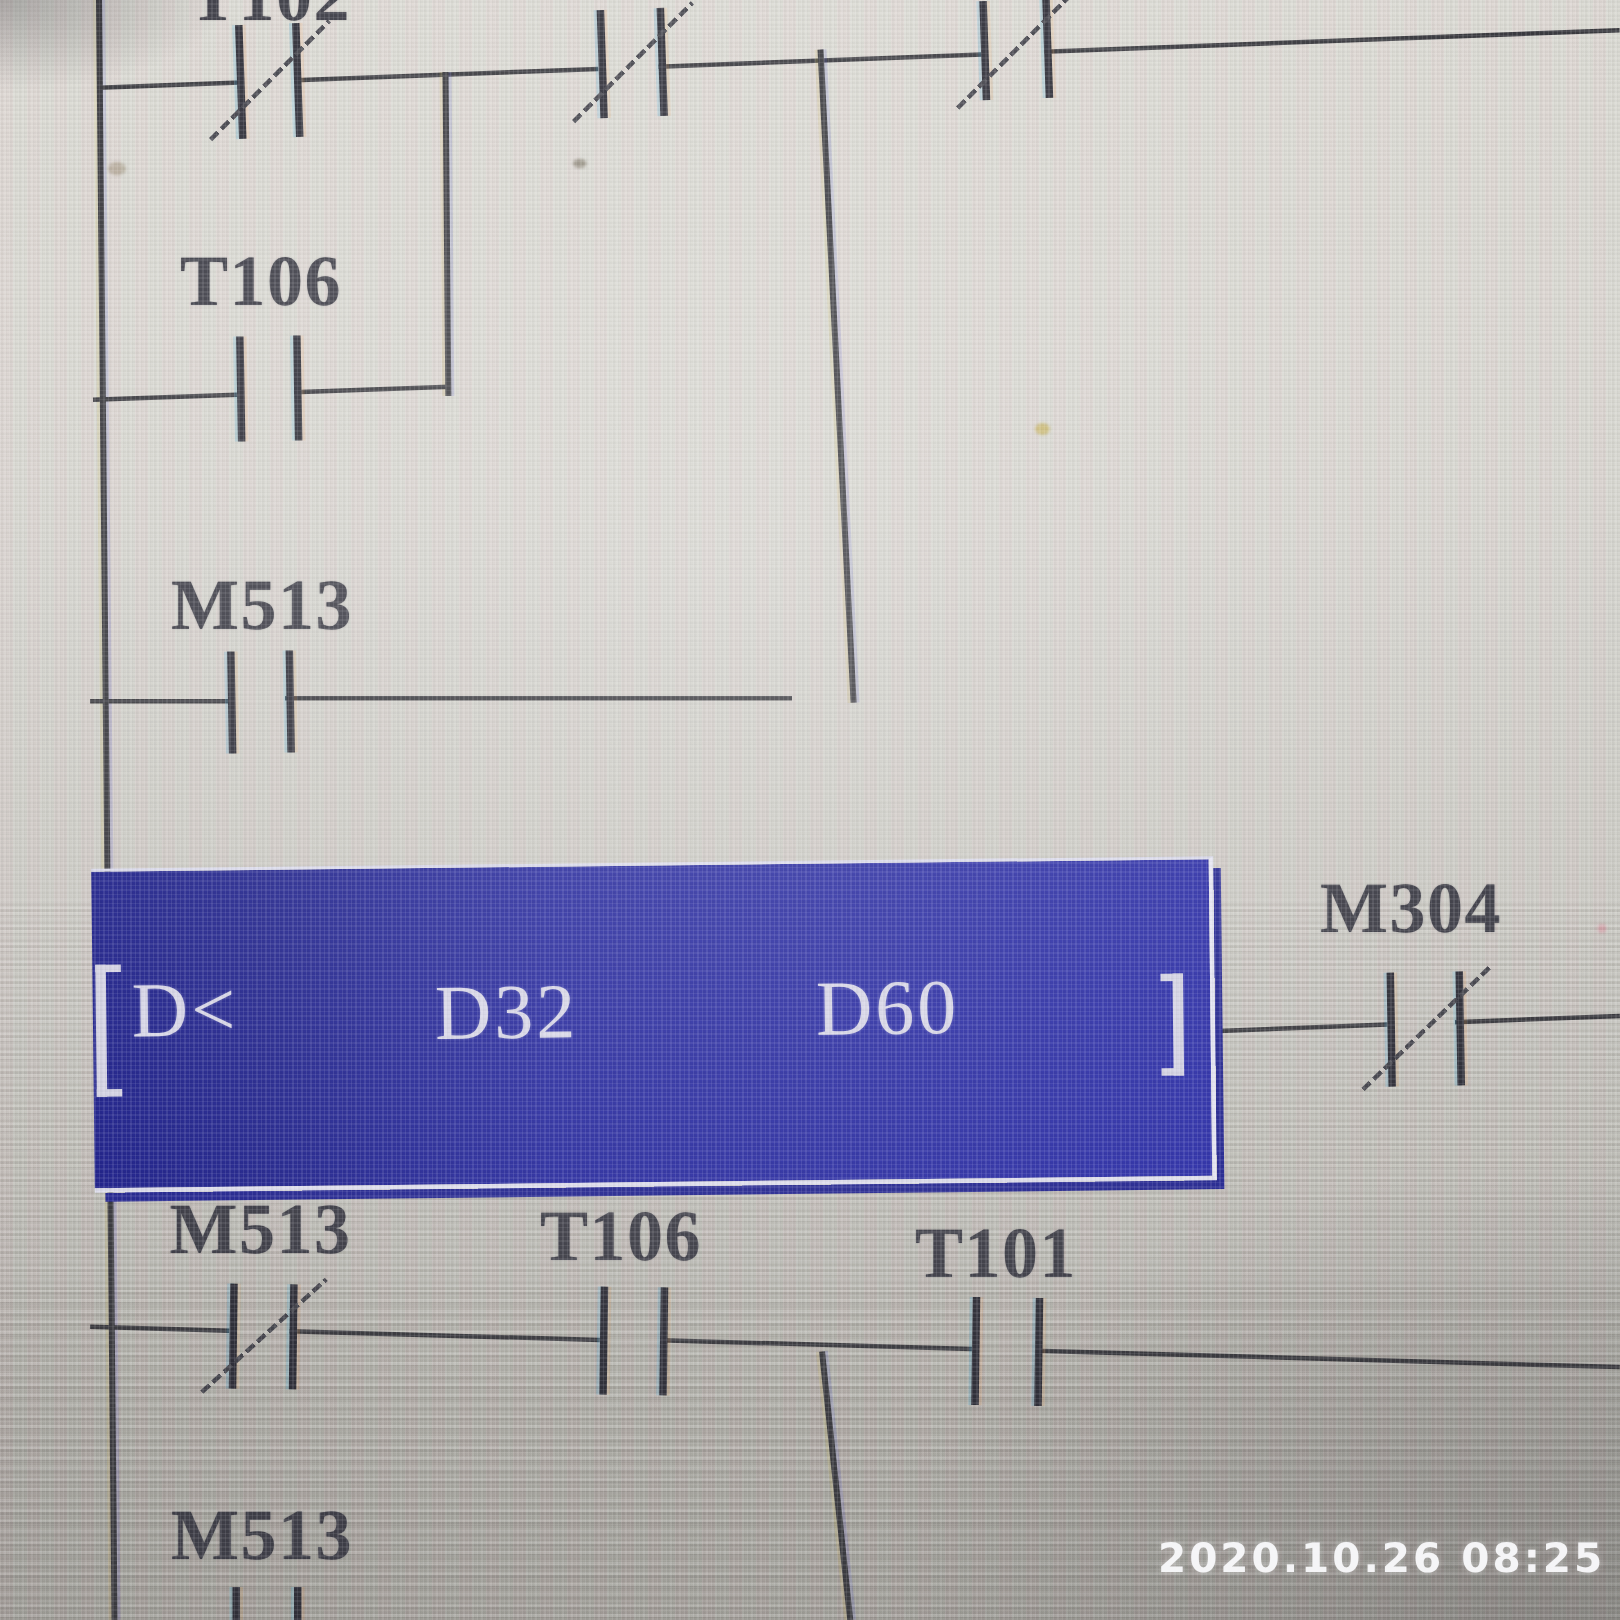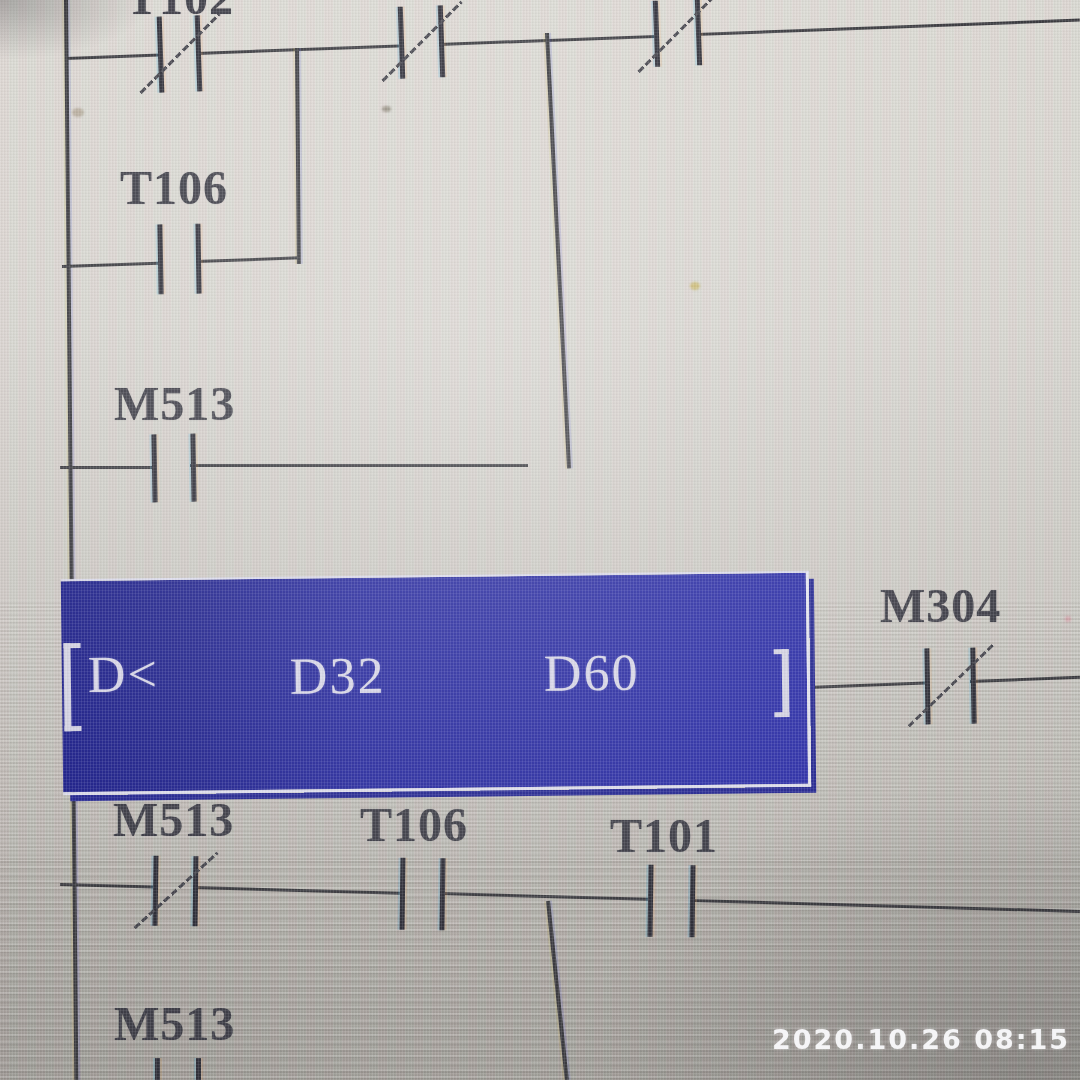--- a/index.html
+++ b/index.html
@@ -160,15 +160,15 @@
   </div>
 
   <div class="speck" style="left:690px;top:282px;width:10px;height:8px;background:rgba(190,160,40,.55);"></div>
   <div class="speck" style="left:382px;top:106px;width:9px;height:6px;background:rgba(90,80,60,.5);"></div>
   <div class="speck" style="left:72px;top:108px;width:12px;height:9px;background:rgba(130,110,80,.38);"></div>
   <div class="speck" style="left:1065px;top:616px;width:6px;height:6px;background:rgba(220,120,140,.4);"></div>
 
   <div class="layer pxgrid"></div>
   <div class="layer vig"></div>
 
-  <div class="stamp">2020.10.26 08:15</div>
+  <div class="stamp">2020.10.26 08:25</div>
 
 </div>
 
 </body></html>

